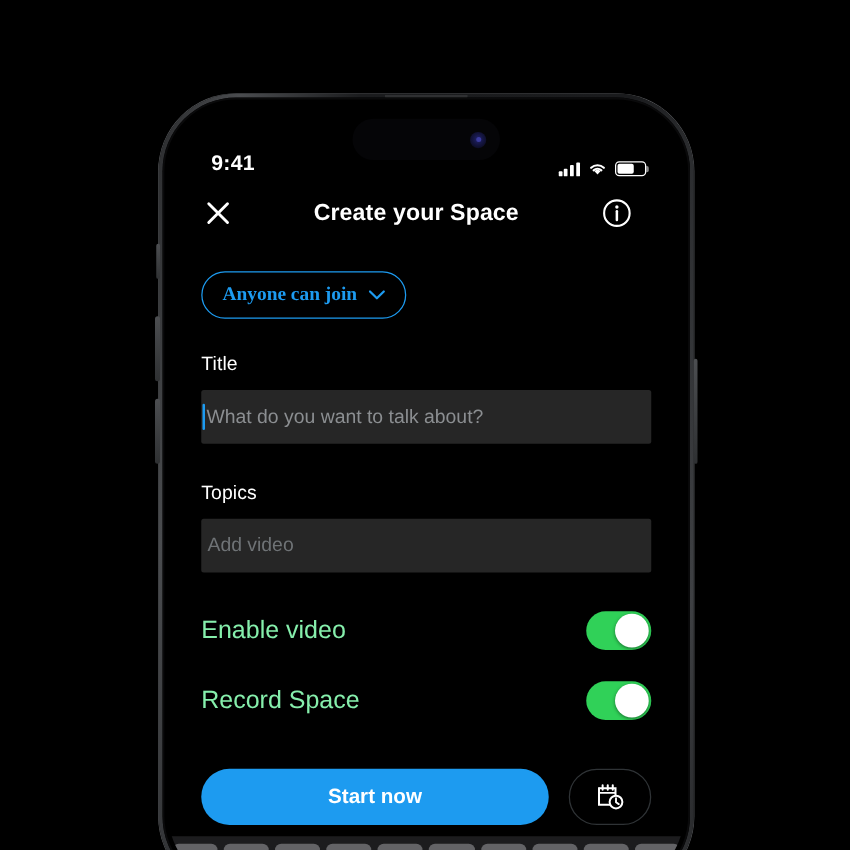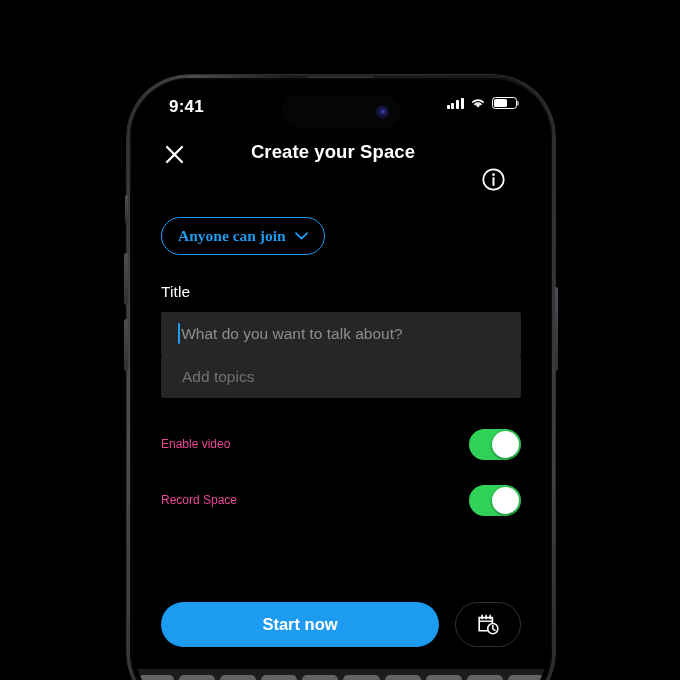--- a/index.html
+++ b/index.html
@@ -95,21 +95,21 @@
     position:absolute; left:50%; top:50%;
     transform:translate(-50%,-50%);
     width:4px;height:4px;border-radius:50%;
     background:#3b3ca0;
   }
 
   
   .status-bar {
     position: absolute;
     top: 0; left: 0; right: 0; height: 58px;
-    display: flex; align-items: flex-start;
+    display: flex; align-items: flex-end;
     padding: 14px 30px 0 30px;
   }
   .status-time {
     font-size: 17px; font-weight: bold; color: #ffffff;
     letter-spacing: 0.2px;
     flex: 0 0 auto;
     margin-left: 4px;
   }
   .status-right {
     margin-left: auto;
@@ -139,23 +139,22 @@
   .battery-fill {
     height:100%; width: 62%;
     background:#ffffff; border-radius:1.6px;
   }
 
   
   .nav-bar {
     position: absolute;
     top: 58px; left: 0; right: 16px;
     height: 58px;
-    display: flex; align-items: flex-start;
+    display: flex; align-items: center;
     padding: 0 26px;
-    flex-direction: column;
   }
   .nav-close {
     width: 26px; height: 26px;
     display:flex; align-items:center; justify-content:center;
     cursor: pointer;
   }
   .nav-title {
     position:absolute; left:0; right:0;
     text-align:center;
     font-size: 18.5px; font-weight: bold; color:#ffffff;
@@ -194,21 +193,21 @@
     letter-spacing: 0.1px;
   }
   .field-label.topics { margin-top: 31px; }
 
   .input-box {
     position: relative;
     height: 43px;
     border-radius: 2px;
     background: #262626;
     display:flex; align-items:center;
-    padding: 0 17px;
+    padding: 0 1px;
     cursor: text;
   }
   .input-box .caret {
     width: 2.2px; height: 21px;
     background:#1d9bf0;
     border-radius:1px;
     margin-right: 1px;
     flex: 0 0 auto;
   }
   .input-box .ph {
@@ -217,42 +216,42 @@
     white-space: nowrap;
   }
   .input-box.topics .ph { color:#6f7376; padding-left: 4px; }
 
   .toggle-row {
     display:flex; align-items:center;
     height: 52px;
     margin-top: 20px;
   }
   .toggle-row.second { margin-top: 4px; justify-content: center; }
-  .toggle-label { color:#ec4899; font-size: 12px; flex: 1 1 auto; }
+  .toggle-label { color:#86efac; font-size: 20px; flex: 1 1 auto; }
   .switch {
     position: relative;
     width: 52px; height: 31px;
     border-radius: 16px;
     background: #30d158;
     cursor:pointer;
     flex: 0 0 auto;
   }
   .switch .knob {
     position:absolute; top: 2px; left: 23px;
     width: 27px; height: 27px;
     border-radius: 50%;
     background:#ffffff;
     box-shadow: 0 1px 3px rgba(0,0,0,0.45);
   }
 
   
   .action-bar {
     position:absolute;
     left: 26px; right: 26px;
-    top: 519px;
+    top: 532px;
     display:flex; align-items:center; gap: 16px;
   }
   .start-btn {
     flex: 1 1 auto;
     height: 45px;
     border-radius: 23px;
     background: #1d9bf0;
     color:#ffffff;
     font-size: 16.5px; font-weight: bold;
     display:flex; align-items:center; justify-content:center;
@@ -356,22 +355,23 @@
             <path d="M1 1.2 L6.5 6.6 L12 1.2" stroke="#1d9bf0" stroke-width="1.8" fill="none" stroke-linecap="round" stroke-linejoin="round"></path>
           </svg>
         </div>
 
         <div class="field-label">Title</div>
         <div class="input-box">
           <span class="caret"></span>
           <span class="ph">What do you want to talk about?</span>
         </div>
 
+        <div class="field-label topics">Topics</div>
         <div class="input-box topics">
-          <span class="ph">Add topics</span>
+          <span class="ph">Add video</span>
         </div>
 
         <div class="toggle-row">
           <span class="toggle-label">Enable video</span>
           <div class="switch">
             <div class="knob"></div>
           </div>
         </div>
 
         <div class="toggle-row second">

